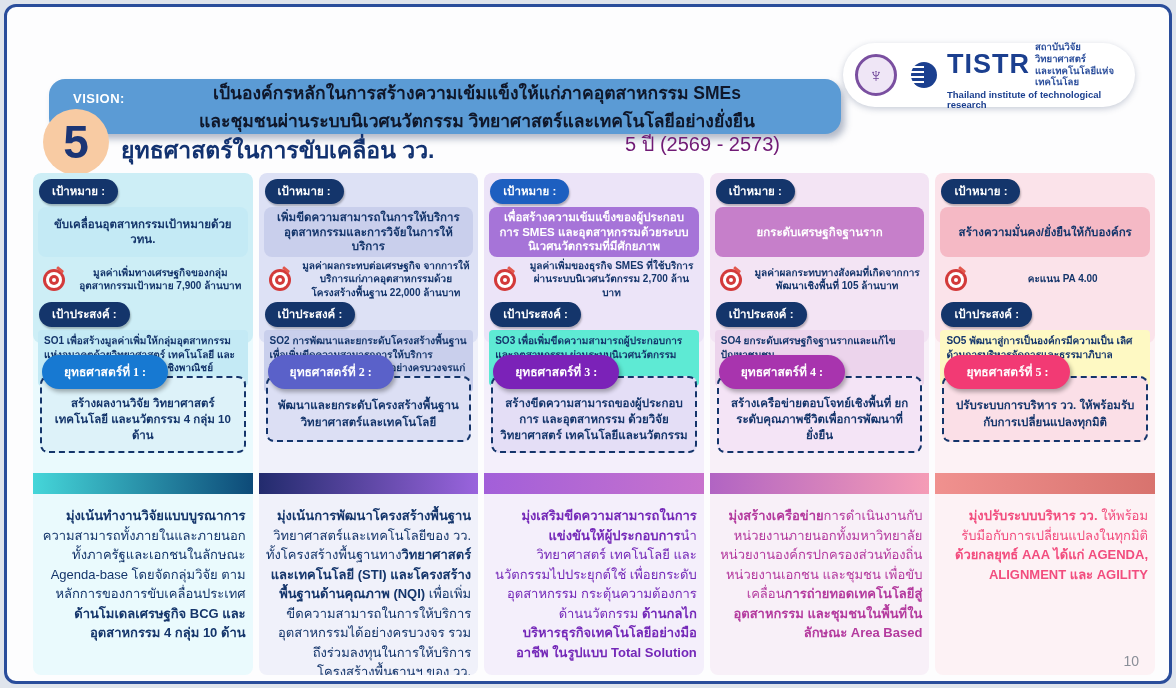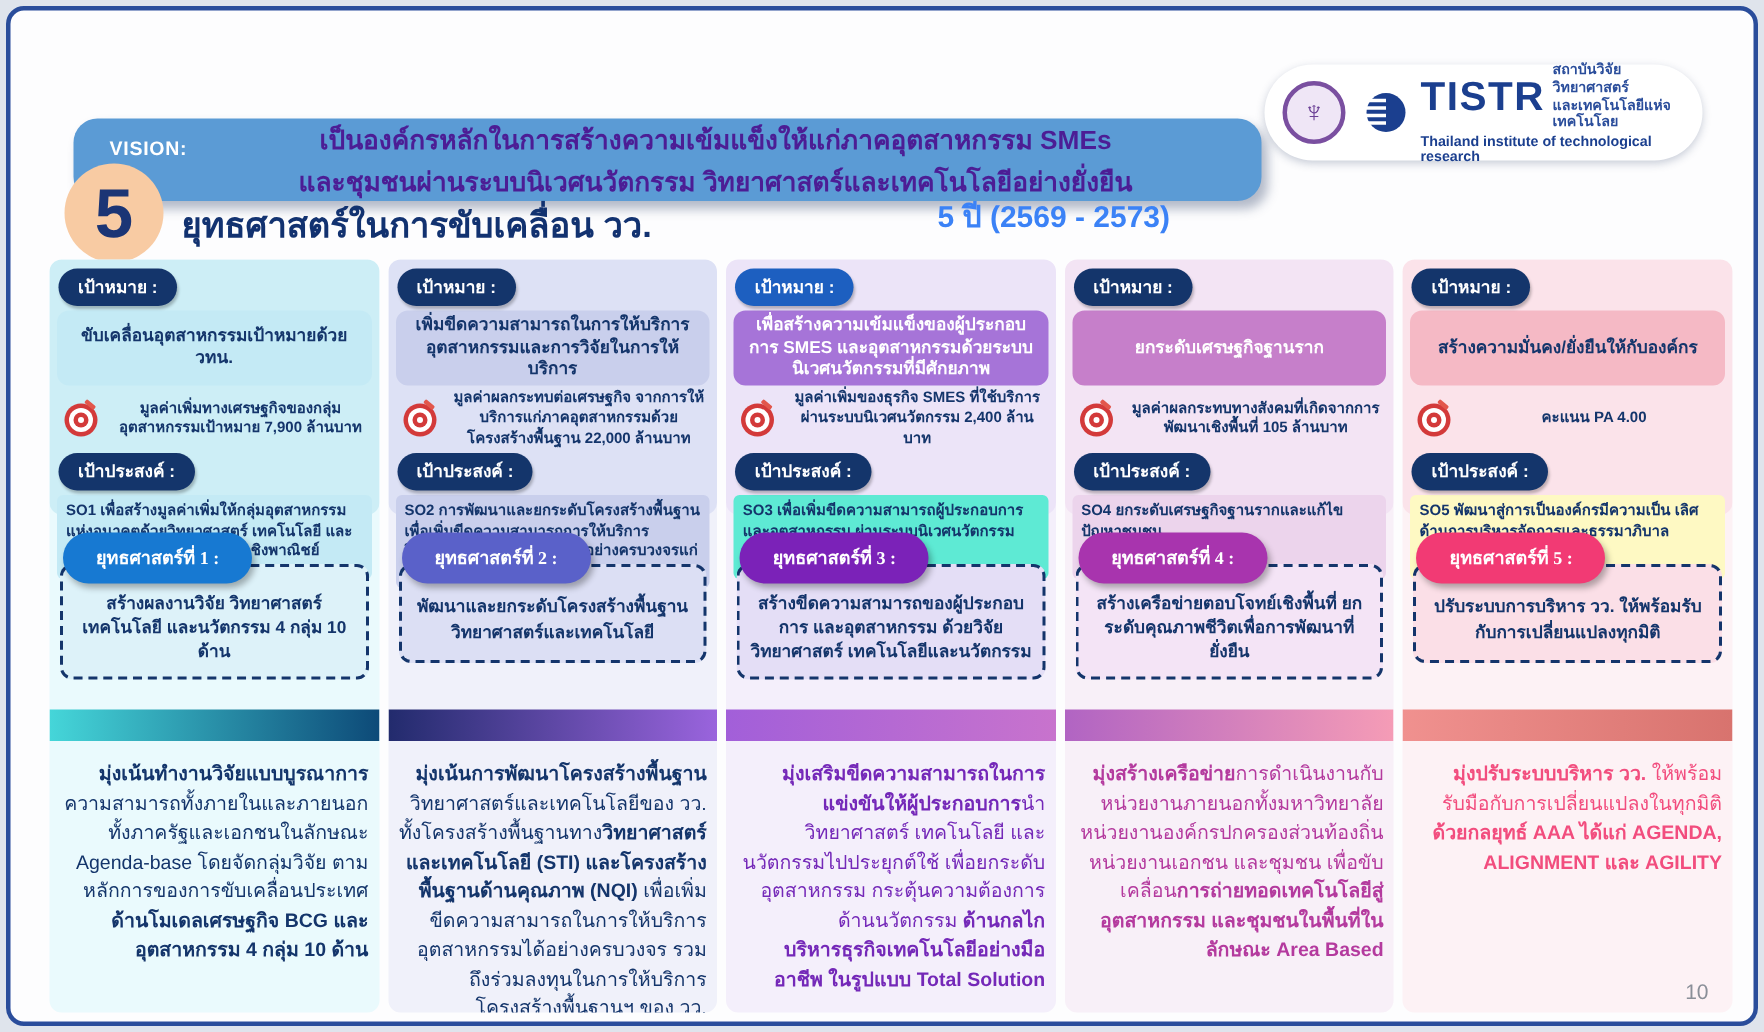--- a/index.html
+++ b/index.html
@@ -4,38 +4,38 @@
 <style>
   * { margin:0; padding:0; box-sizing:border-box; }
   html,body { width:1176px; height:688px; font-family:"Liberation Sans", sans-serif; background:#dfe4ec; }
   .slide { position:absolute; inset:4px; background:#fdfdfe; border:3px solid #2a4d9b; border-radius:12px; overflow:hidden; }
 
   
   .vision-box { position:absolute; left:42px; top:32px; width:792px; height:55px; background:#5b9bd5;
                 border-radius:16px; box-shadow:4px 5px 7px rgba(40,60,100,.35);margin-top:40px; }
   .vision-label { position:absolute; left:24px; top:12px; color:#ffffff; font-weight:bold; font-size:13px; letter-spacing:.5px; }
   .vision-text { height:100%; display:flex; flex-direction:column; justify-content:center; text-align:center;
-                 padding-left:78px; padding-right:14px; color:#4c1d95; font-weight:bold; font-size:17.5px; line-height:1.6; }
+                 padding-left:78px; padding-right:14px; color:#0f172a; font-weight:bold; font-size:17.5px; line-height:1.6; }
   .logo-box { position:absolute; right:34px; top:36px; width:292px; height:64px; background:#ffffff;
               border-radius:32px; box-shadow:0 2px 6px rgba(40,60,100,.25); display:flex; align-items:center; padding:0 12px; gap:5px; }
   .emblem { width:42px; height:42px; border-radius:50%; border:3px solid #7a4fa0; background:#efe6f6;
             display:flex; align-items:center; justify-content:center; color:#6a3f95; font-size:20px; flex:none; }
   .globe { flex:none; }
   .logo-text { display:flex; flex-direction:column; line-height:1; }
   .logo-row { display:flex; align-items:center; gap:5px; }
   .logo-acronym { font-size:27px; font-weight:bold; color:#1b3f8f; letter-spacing:1px; }
   .logo-thai { font-size:9.5px; color:#2a4d9b; line-height:1.25; font-weight:bold; }
   .logo-eng { font-size:9.5px; color:#1b3f8f; margin-top:2px; font-weight:bold; }
 
   
   .num-circle { position:absolute; left:36px; top:102px; width:66px; height:66px; border-radius:50%;
                 background:#f8cba3; display:flex; align-items:center; justify-content:center;
                 color:#1b3575; font-size:46px; font-weight:bold; }
   .main-title { position:absolute; left:114px; top:125px; font-size:23px; font-weight:bold; color:#123270; }
-  .period { position:absolute; left:618px; top:121px; font-size:20px; font-weight:bold; color:#3b82f6; }
+  .period { position:absolute; left:618px; top:121px; font-size:20px; font-weight:normal; color:#701a75; }
 
   
   .columns { position:absolute; left:26px; top:166px; width:1122px; height:502px;
              display:grid; grid-template-columns:repeat(5,1fr); gap:6px; }
   .col { position:relative; border-radius:8px; display:flex; flex-direction:column; overflow:hidden; }
 
   .c1 { --pill:#1779d2; --topbg:#cdeef6; --colbg:#eafafd; --goalbg:#c4eaf5; --goaltxt:#14356b;
         --dashbg:#ddf2f9; --txt:#14356b; --g1:#45d6d9; --g2:#0d4a78; --gpill:#14356b; }
   .c2 { --pill:#5a61c9; --topbg:#dde1f5; --colbg:#f0f1fa; --goalbg:#c9cfec; --goaltxt:#14356b;
         --dashbg:#dcdff4; --txt:#14356b; --g1:#222b6d; --g2:#9a64dd; --gpill:#14356b; }
@@ -175,21 +175,21 @@
         <span class="label-pill">เป้าหมาย :</span>
         <div class="goal-box">เพื่อสร้างความเข้มแข็งของผู้ประกอบการ SMES และอุตสาหกรรมด้วยระบบนิเวศนวัตกรรมที่มีศักยภาพ</div>
         <div class="metric-row">
           <svg width="30" height="30" viewBox="0 0 30 30">
             <circle cx="14" cy="16" r="11" fill="#d33a3a"></circle>
               <circle cx="14" cy="16" r="8" fill="#ffffff"></circle>
             <circle cx="14" cy="16" r="5" fill="#d33a3a"></circle>
               <circle cx="14" cy="16" r="2" fill="#ffffff"></circle>
             <rect x="18" y="2" width="8" height="3" rx="1" fill="#e2574c" transform="rotate(40 18 2)"></rect>
           </svg>
-          <div class="metric-text">มูลค่าเพิ่มของธุรกิจ SMES ที่ใช้บริการผ่านระบบนิเวศนวัตกรรม 2,400 ล้านบาท</div>
+          <div class="metric-text">มูลค่าเพิ่มของธุรกิจ SMES ที่ใช้บริการผ่านระบบนิเวศนวัตกรรม 2,700 ล้านบาท</div>
         </div>
         <span class="label-pill obj-pill">เป้าประสงค์ :</span>
         <div class="obj-box">SO3 เพื่อเพิ่มขีดความสามารถผู้ประกอบการและอุตสาหกรรม ผ่านระบบนิเวศนวัตกรรม</div>
       </div>
       <div class="strat">
         <span class="strat-pill">ยุทธศาสตร์ที่ 3 :</span>
         <div class="dash-box">สร้างขีดความสามารถของผู้ประกอบการ และอุตสาหกรรม ด้วยวิจัยวิทยาศาสตร์ เทคโนโลยีและนวัตกรรม</div>
       </div>
       <div class="grad-bar"></div>
       <div class="bottom"><span class="seg-bold">มุ่งเสริมขีดความสามารถในการแข่งขันให้ผู้ประกอบการ</span><span>นำวิทยาศาสตร์ เทคโนโลยี และนวัตกรรมไปประยุกต์ใช้ เพื่อยกระดับอุตสาหกรรม กระตุ้นความต้องการ ด้านนวัตกรรม </span><span class="seg-bold">ด้านกลไกบริหารธุรกิจเทคโนโลยีอย่างมืออาชีพ ในรูปแบบ Total Solution</span></div>

